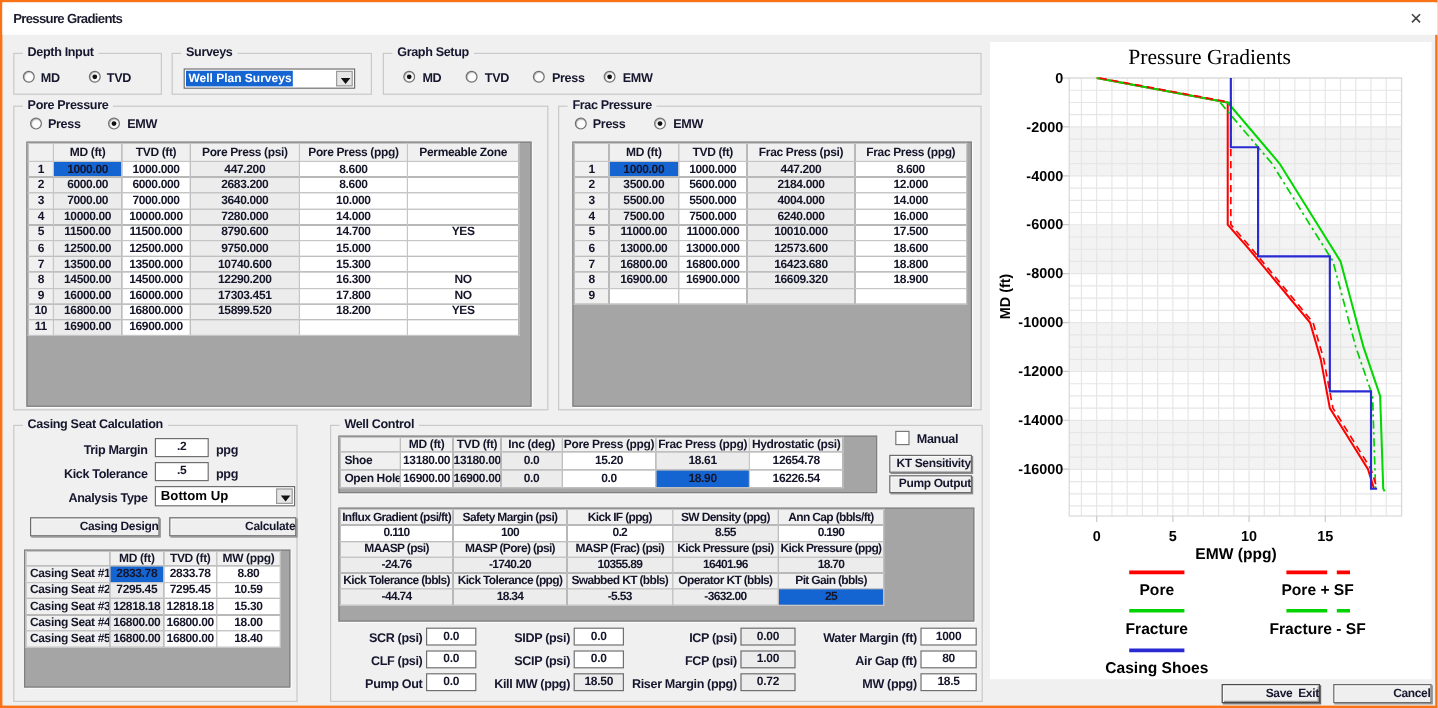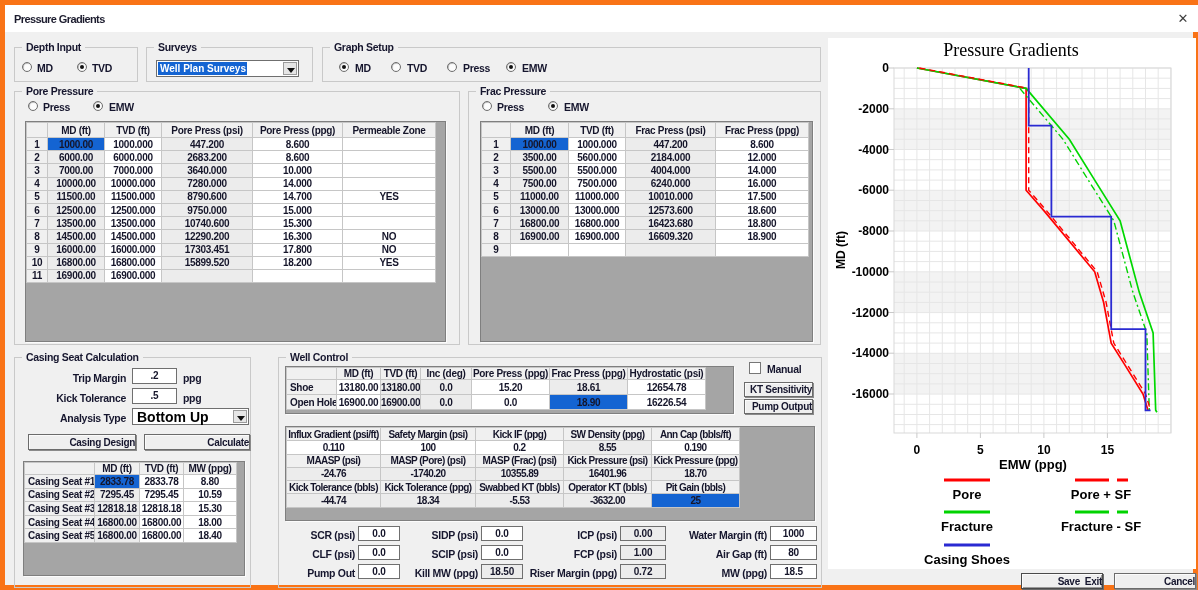--- a/index.html
+++ b/index.html
@@ -1,16 +1,16 @@
 <!DOCTYPE html>
 <html><head><meta charset="utf-8"><style>
 * { margin:0; padding:0; box-sizing:border-box; }
 body { width:1198px; height:590px; overflow:hidden; font-family:"Liberation Sans",sans-serif; }
 #win { position:absolute; left:0; top:0; width:1198px; height:590px; background:#f0f0f0;
-  border:5px solid #f97316; }
+  border:2px solid #f97316; }
 #tb { position:absolute; left:0; top:0; width:1196px; height:27px; background:#ffffff; }
 #tb span.t { position:absolute; left:9px; top:8px; font-size:11px; letter-spacing:-0.6px; font-weight:bold; color:#1c1c2e; }
 #xb { position:absolute; right:9px; top:5px; width:18px; height:18px; font-size:13px; color:#3f3f3f; text-align:center; line-height:18px; font-weight:normal;}
 .grp { position:absolute; border:1px solid #c9c9c9; }
 .gl { position:absolute; top:-7px; left:7px; background:#f0f0f0; padding:0 4px; font-size:10.5px; letter-spacing:-0.3px; font-weight:bold; color:#16162e; white-space:nowrap; }
 .rad { position:absolute; width:10px; height:10px; border-radius:50%; background:#fdfdfd; border:1px solid #6e6e6e; box-shadow: inset 0.5px 0.5px 1px #9a9a9a; }
 .rad.on::after { content:""; position:absolute; left:2px; top:2px; width:4px; height:4px; border-radius:50%; background:#111; }
 .lb { position:absolute; font-size:10.5px; letter-spacing:-0.3px; font-weight:bold; color:#16162e; white-space:nowrap; }
 .lbr { position:absolute; font-size:10.5px; letter-spacing:-0.3px; font-weight:bold; color:#16162e; white-space:nowrap; text-align:right; }
 .gbx { position:absolute; background:#a5a5a5; border:1px solid #7f7f7f; box-shadow: 1px 1px 0 #fcfcfc; }
@@ -270,21 +270,21 @@
       <span class="gl">Casing Seat Calculation</span>
     </div>
 <span class="lbr" style="left:20px;top:367px;width:101px;">Trip Margin</span>
 <div class="inp" style="left:127px;top:363px;width:45px;height:16px;">.2</div>
 <span class="lb" style="left:178px;top:367px;">ppg</span>
 <span class="lbr" style="left:20px;top:387px;width:101px;">Kick Tolerance</span>
 <div class="inp" style="left:127px;top:383px;width:45px;height:16px;">.5</div>
 <span class="lb" style="left:178px;top:387px;">ppg</span>
 <span class="lbr" style="left:20px;top:407px;width:101px;">Analysis Type</span>
 <div class="cmb" style="left:127px;top:403px;width:117px;height:17px;">
-      <div style="position:absolute;left:4px;top:1px;font-size:14px;font-weight:bold;line-height:14px;">Bottom Up</div>
+      <div style="position:absolute;left:4px;top:1px;font-size:11px;font-weight:bold;line-height:14px;">Bottom Up</div>
       <div class="ar"></div>
     </div>
 <div class="btn" style="left:23px;top:429px;width:108px;height:16px;line-height:15px;">Casing Design</div>
 <div class="btn" style="left:139px;top:429px;width:106px;height:16px;line-height:15px;">Calculate</div>
 <div class="gbx" style="left:18px;top:456px;width:222px;height:115px;"></div>
 <table class="tb" style="left:19px;top:457px;width:212px;">
 <colgroup>
         <col style="width:70px;">
         <col style="width:45px;">
         <col style="width:44px;">

